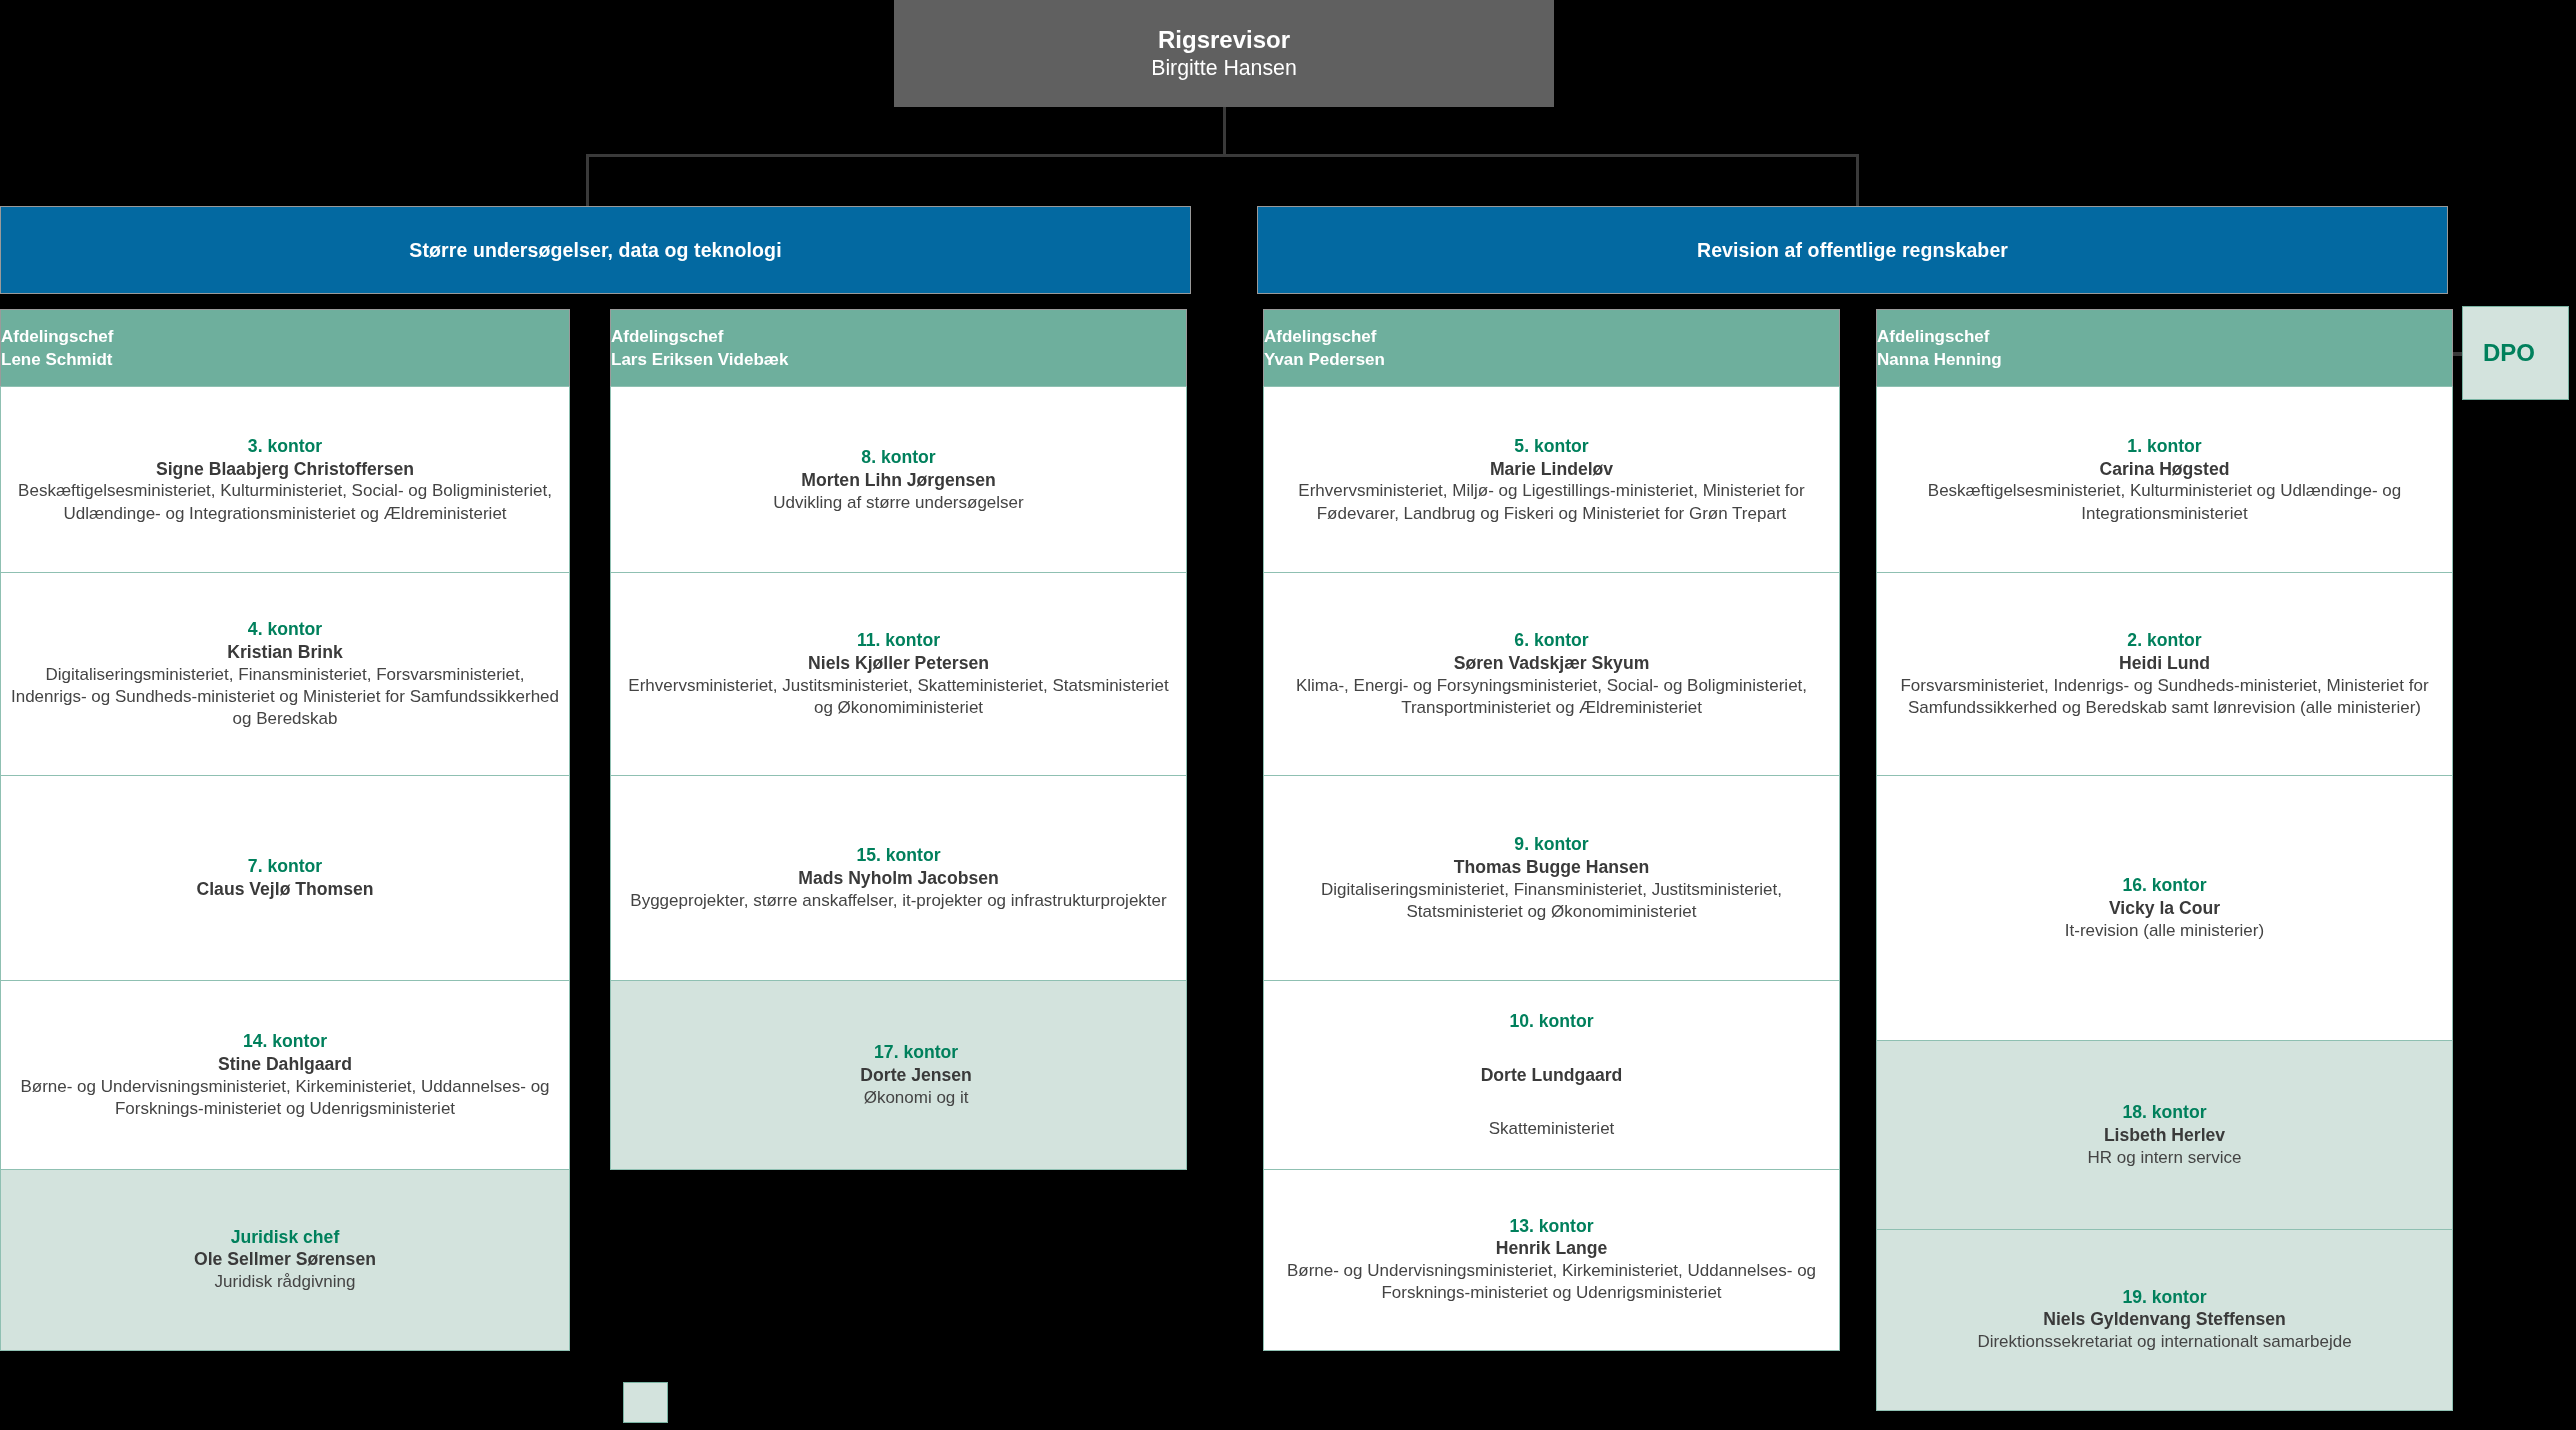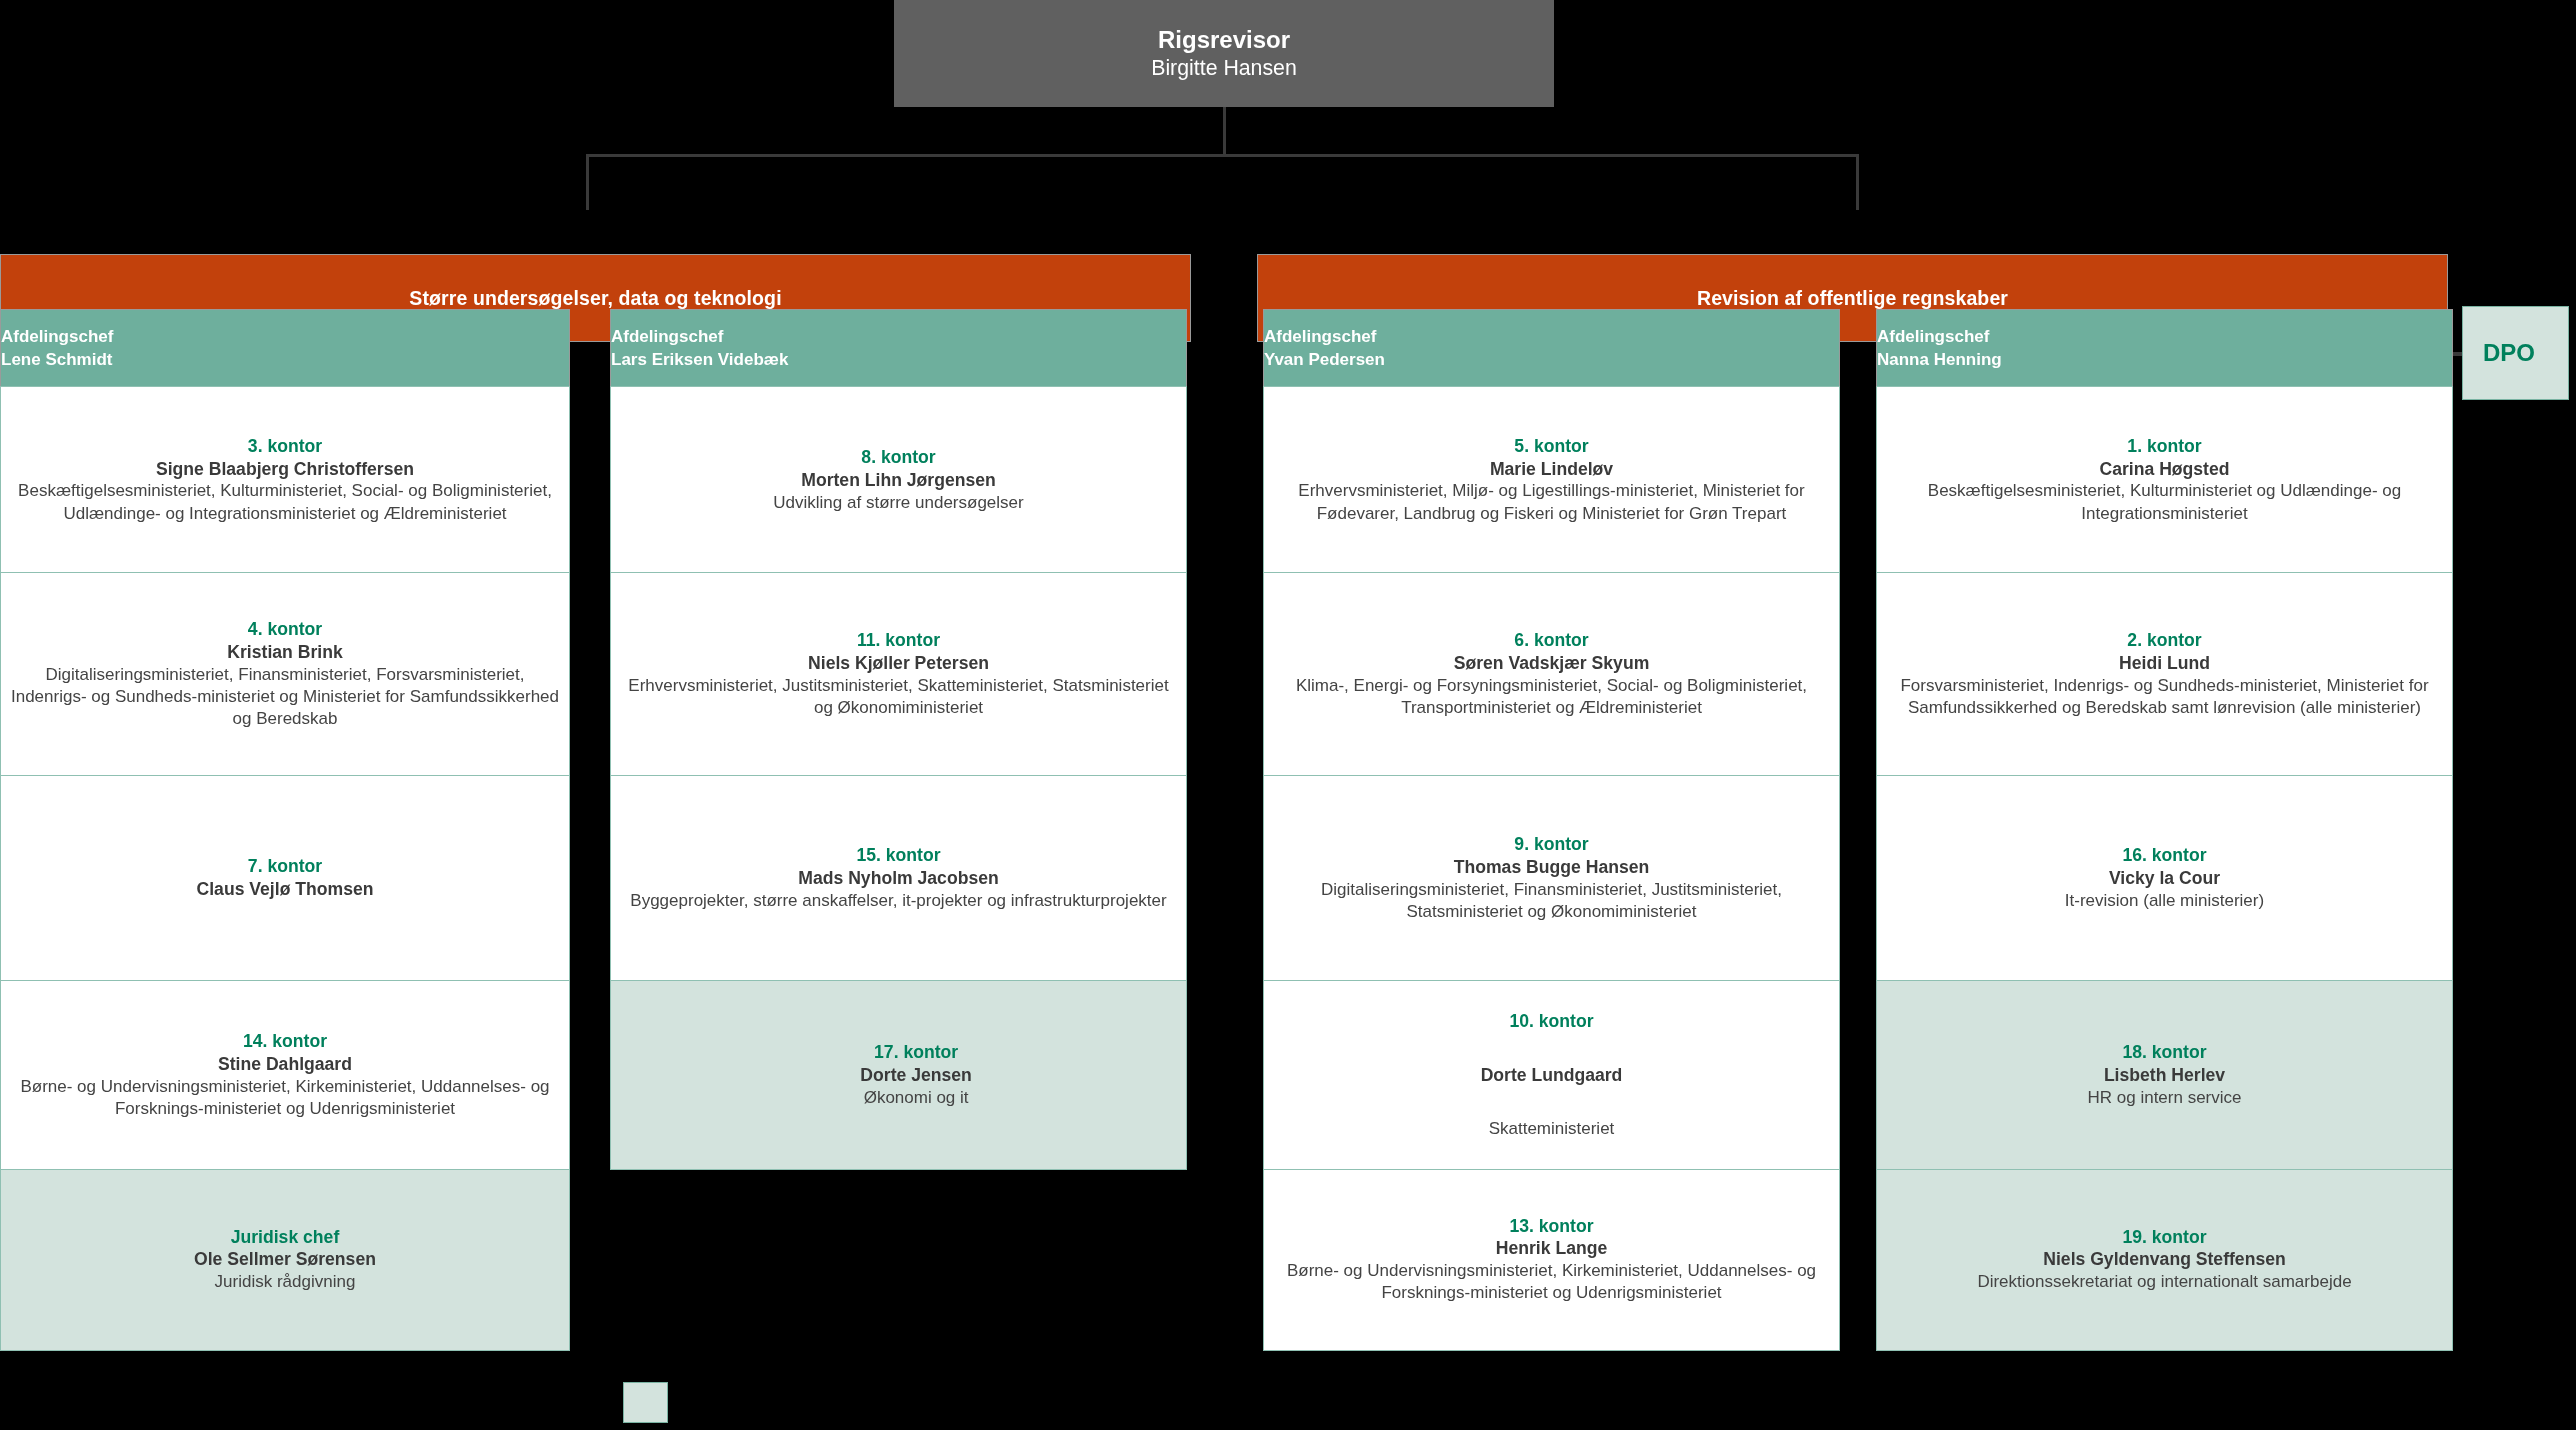--- a/index.html
+++ b/index.html
@@ -15,24 +15,24 @@
     display:flex; flex-direction:column; align-items:center; justify-content:center;
   }
   #root-box .ttl{font-size:24px;font-weight:bold;line-height:1.25;}
   #root-box .sub{font-size:21.3px;font-weight:normal;line-height:1.25;}
 
   
   .line{position:absolute;background:#3a3a3a;}
 
   
   .division{
-    background:#c2410c;color:#fff;
+    background:#0369a1;color:#fff;
     display:flex;align-items:center;justify-content:center;
     border:1.9px solid #9a9a9a;
-    font-size:19.5px;font-weight:bold;letter-spacing:0.1px;margin-top:48px;
+    font-size:19.5px;font-weight:bold;letter-spacing:0.1px;
   }
 
   
   .chief{
     background:#6EAF9D;color:#fff;
     display:flex;flex-direction:column;align-items:flex-start;justify-content:center;
     font-size:17px;line-height:1.30;font-weight:bold;
     border:1.3px solid #9a9a9a;border-bottom:none;
   }
   .chief .nm{font-weight:bold;}
@@ -187,21 +187,21 @@
   <div class="card" style="height:188px;">
     <div class="kontor">1. kontor</div>
     <div class="person">Carina Høgsted</div>
     <div class="desc">Beskæftigelsesministeriet, Kulturministeriet og Udlændinge- og Integrationsministeriet</div>
   </div>
   <div class="card" style="height:204px;">
     <div class="kontor">2. kontor</div>
     <div class="person">Heidi Lund</div>
     <div class="desc">Forsvarsministeriet, Indenrigs- og Sundheds-ministeriet, Ministeriet for Samfundssikkerhed og Beredskab samt lønrevision (alle ministerier)</div>
   </div>
-  <div class="card" style="height:206px;">
+  <div class="card" style="height:266px;">
     <div class="kontor">16. kontor</div>
     <div class="person">Vicky la Cour</div>
     <div class="desc">It-revision (alle ministerier)</div>
   </div>
   <div class="card tint" style="height:190px;">
     <div class="kontor">18. kontor</div>
     <div class="person">Lisbeth Herlev</div>
     <div class="desc">HR og intern service</div>
   </div>
   <div class="card tint" style="height:182px;">

